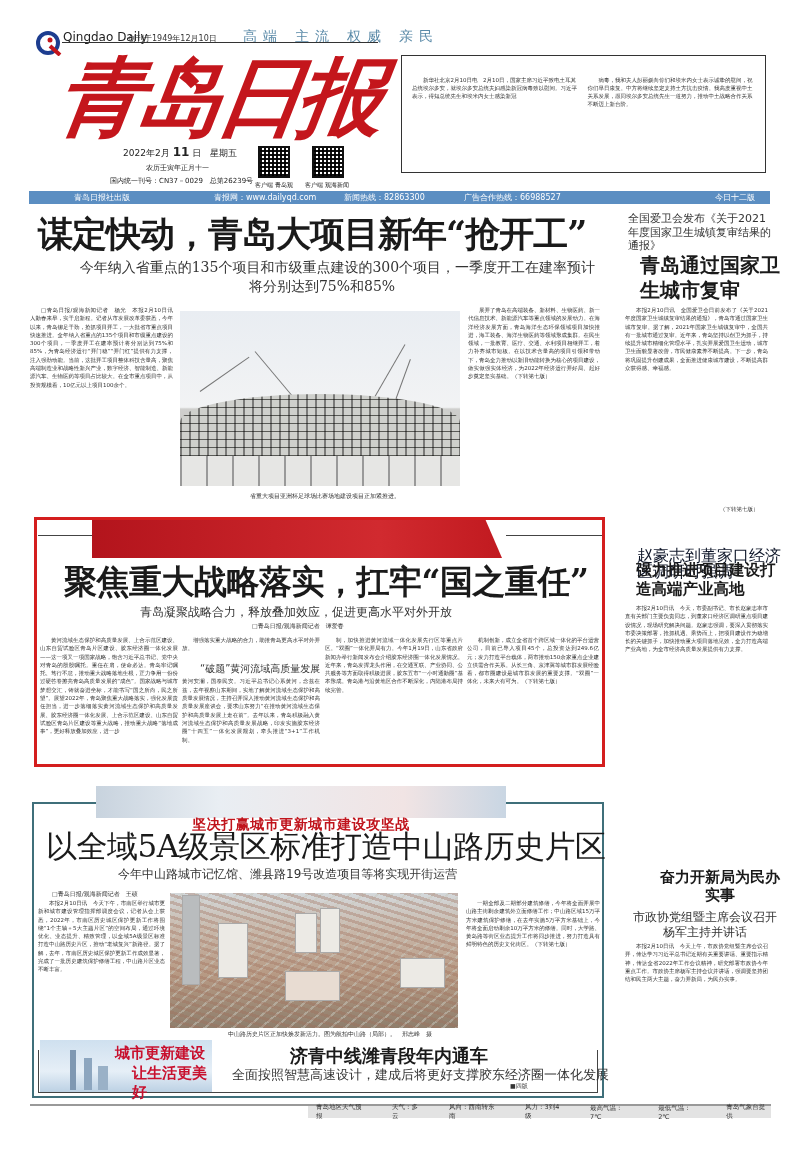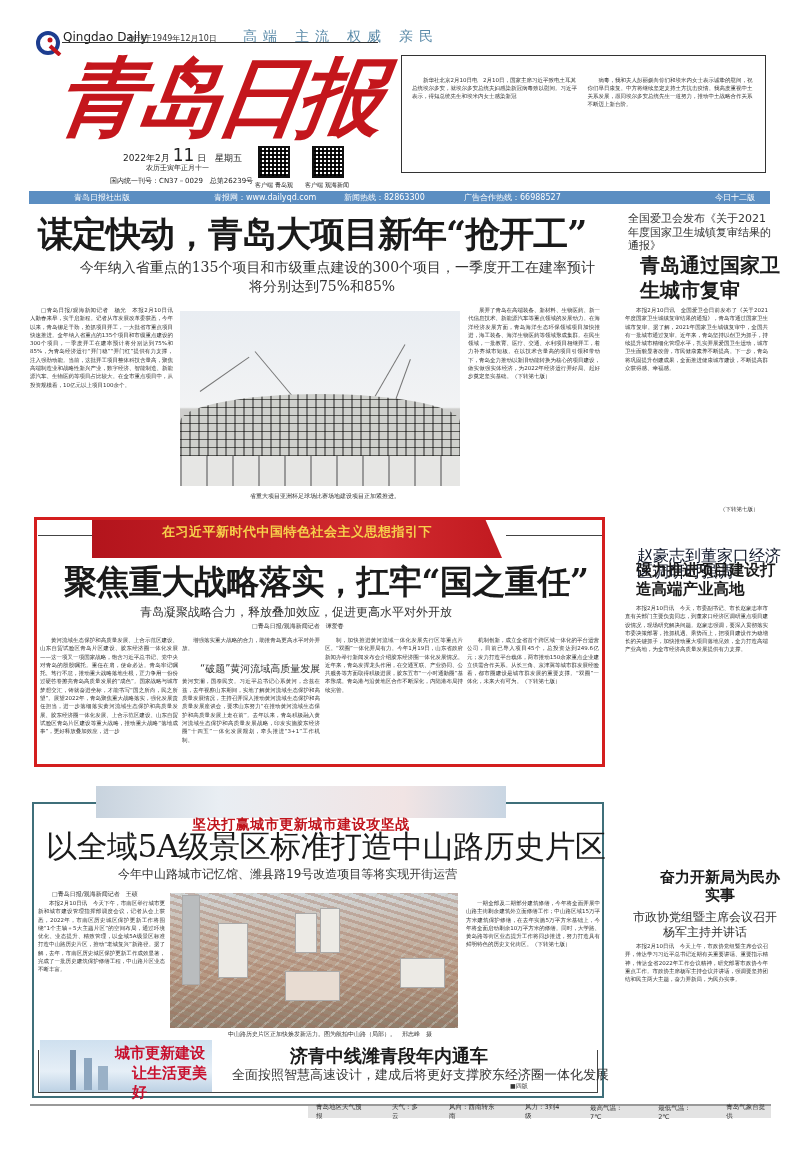--- a/index.html
+++ b/index.html
@@ -12,21 +12,21 @@
   
   #logo-mark { left: 36px; top: 30px; width: 26px; height: 26px; }
   #en-name { left: 63px; top: 30px; font-size: 12px; color: #222; }
   #founded { left: 128px; top: 33px; font-size: 8px; color: #333; }
   #slogans { left: 243px; top: 28px; font-size: 14px; color: #5a8aa8; letter-spacing: 6px; }
   #slogans span { margin-right: 12px; }
   #mast-line { left: 62px; top: 42px; width: 316px; height: 1px; background: #333; }
   #title-calli { left: 58px; top: 40px; width: 320px; height: 112px; }
   #title-calli span { color: #c4161c; font-size: 86px; font-weight: bold; font-style: italic; letter-spacing: -6px; font-family: "DejaVu Serif", serif; transform: skewX(-8deg); display: inline-block; }
   #date-line { left: 123px; top: 145px; font-size: 9px; color: #222; }
-  #date-day { font-size: 17px; font-weight: normal; margin: 0 3px; }
+  #date-day { font-size: 12px; font-weight: bold; margin: 0 3px; }
   #lunar { left: 146px; top: 163px; font-size: 7px; color: #222; }
   #issn { left: 110px; top: 176px; font-size: 7px; color: #222; }
   .qr { width: 32px; height: 32px; background:
       repeating-linear-gradient(0deg, #111 0 2px, #fff 2px 4px),
       repeating-linear-gradient(90deg, #111 0 2px, #fff 2px 4px);
       background-blend-mode: multiply; border: 2px solid #111; }
   #qr1 { left: 258px; top: 146px; }
   #qr2 { left: 312px; top: 146px; }
   .qr-cap { font-size: 6px; color: #222; }
   #qr1-cap { left: 255px; top: 181px; }
@@ -192,21 +192,20 @@
 <div class="abs col-text sans" id="r2-body">本报2月10日讯　今天，市委副书记、市长赵豪志率市直有关部门主要负责同志，到董家口经济区调研重点项目建设情况，现场研究解决问题。赵豪志强调，要深入贯彻落实市委决策部署，抢抓机遇、乘势而上，把项目建设作为稳增长的关键抓手，加快推动重大项目落地见效，全力打造高端产业高地，为全市经济高质量发展提供有力支撑。</div>
 
 <div class="abs serif" id="r3-head">奋力开新局为民办实事</div>
 <div class="abs sans" id="r3-kicker">市政协党组暨主席会议召开杨军主持并讲话</div>
 <div class="abs col-text sans" id="r3-body">本报2月10日讯　今天上午，市政协党组暨主席会议召开，传达学习习近平总书记近期有关重要讲话、重要指示精神，传达全省2022年工作会议精神，研究部署市政协今年重点工作。市政协主席杨军主持会议并讲话，强调要坚持团结和民主两大主题，奋力开新局，为民办实事。</div>
 
 <div class="abs" id="red-frame"></div>
 <div class="abs rule-l"></div>
 <div class="abs rule-r"></div>
 <div class="abs" id="red-banner">
-  <div class="l1 serif">在习近平新时代中国特色社会主义思想指引下</div>
 </div>
 <div class="abs serif" id="red-head">聚焦重大战略落实，扛牢“国之重任”</div>
 <div class="abs" id="red-sub">青岛凝聚战略合力，释放叠加效应，促进更高水平对外开放</div>
 <div class="abs sans" id="red-byline">□青岛日报/观海新闻记者　谭爱春</div>
 <div class="abs col-text sans" id="red-col1">黄河流域生态保护和高质量发展、上合示范区建设、山东自贸试验区青岛片区建设、胶东经济圈一体化发展——这一项又一项国家战略，饱含习近平总书记、党中央对青岛的殷殷嘱托。重任在肩，使命必达。青岛牢记嘱托、笃行不怠，推动重大战略落地生根，正力争用一份份过硬答卷擦亮青岛高质量发展的“成色”。国家战略与城市梦想交汇，铸就奋进坐标，才能书写“国之所向，民之所望”。展望2022年，青岛聚焦重大战略落实，强化发展责任担当，进一步落细落实黄河流域生态保护和高质量发展、胶东经济圈一体化发展、上合示范区建设、山东自贸试验区青岛片区建设等重大战略，推动重大战略“落地成事”，更好释放叠加效应，进一步</div>
 <div class="abs col-text sans" id="red-col2">
   <span>增强落实重大战略的合力，助推青岛更高水平对外开放。</span><br><br><br><br>
   <span>黄河安澜，国泰民安。习近平总书记心系黄河，念兹在兹，去年视察山东期间，实地了解黄河流域生态保护和高质量发展情况，主持召开深入推动黄河流域生态保护和高质量发展座谈会，要求山东努力“在推动黄河流域生态保护和高质量发展上走在前”。去年以来，青岛积极融入黄河流域生态保护和高质量发展战略，印发实施胶东经济圈“十四五”一体化发展规划，牵头推进“3+1”工作机制。</span>
 </div>
 <div class="abs sans" id="red-subhead">“破题”黄河流域高质量发展</div>

